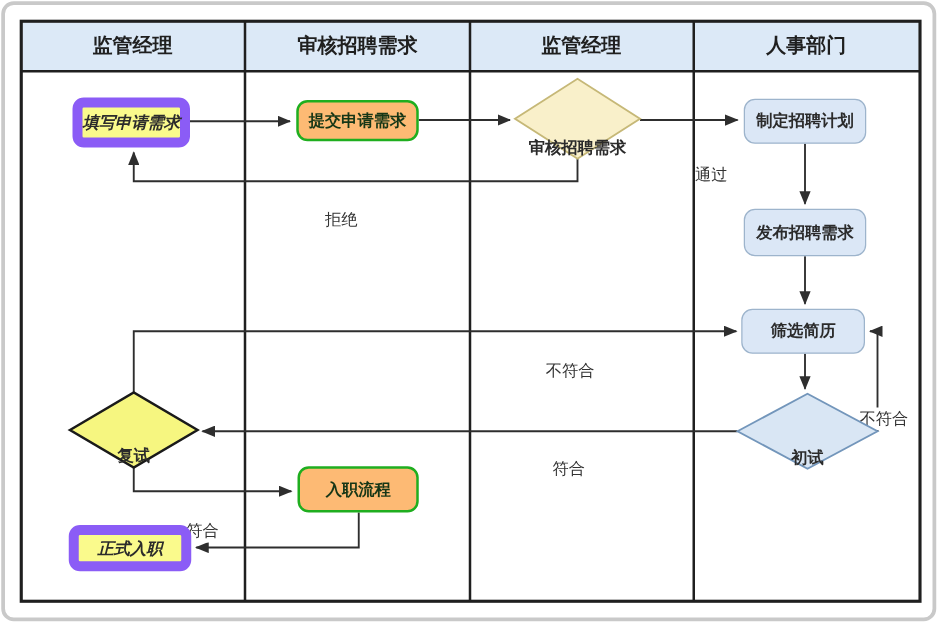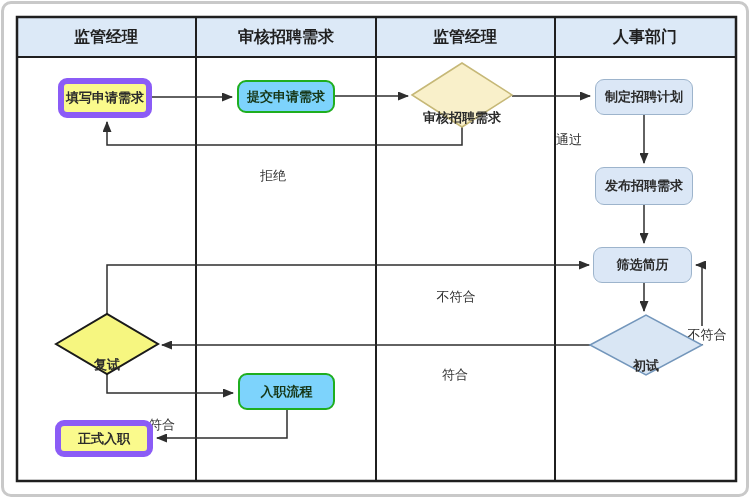--- a/index.html
+++ b/index.html
@@ -14,22 +14,22 @@
   .edges-svg{position:absolute;left:0;top:0;z-index:1;}
   .lane-header-label{
     position:absolute;top:37px;transform:translate(-50%,-50%);
     font-size:16px;font-weight:600;color:#1f1f1f;white-space:nowrap;z-index:3;
   }
   .node{
     position:absolute;display:flex;align-items:center;justify-content:center;
     font-size:13px;font-weight:600;color:#2b2b2b;text-align:center;
     border-radius:9px;box-sizing:border-box;white-space:nowrap;z-index:3;
   }
-  .node-yellow{background:#fafa8c;border:6px solid #8b5cf6;}
-  .node-green{background:#7dd3fc;border:2px solid #1fae1f;color:#163616;}
+  .node-yellow{background:#fafa8c;border:8px solid #8b5cf6;font-style:italic;}
+  .node-green{background:#fdba74;border:2px solid #1fae1f;color:#163616;}
   .node-blue{background:#dbe7f6;border:1.5px solid #9db4cc;}
   .diamond{
     position:absolute;display:flex;align-items:flex-end;justify-content:center;
     font-size:13px;font-weight:600;color:#2b2b2b;z-index:3;
   }
   .diamond svg{position:absolute;left:0;top:0;overflow:visible;}
   .diamond span{position:relative;z-index:1;white-space:nowrap;}
   .edge-label{
     position:absolute;transform:translate(-50%,-50%);
     font-size:13px;color:#333;background:#ffffff;padding:0 2px;

